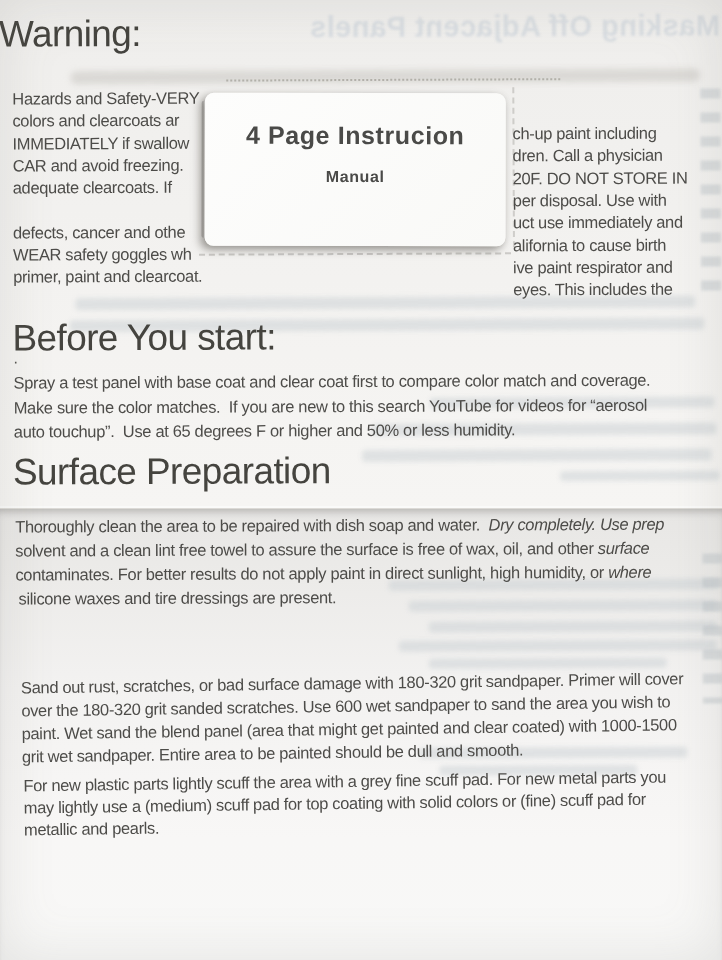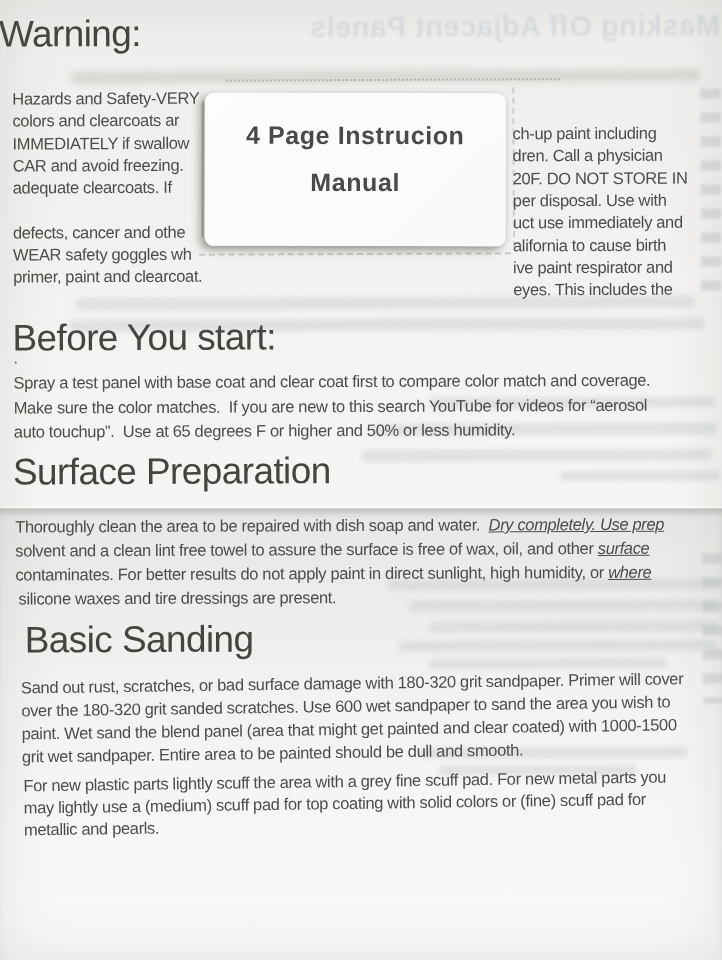--- a/index.html
+++ b/index.html
@@ -15,31 +15,31 @@
     background:linear-gradient(180deg,#e8e7e5 0px,#ecebe9 70px,#f3f2f1 180px,#f8f7f6 330px,#f8f8f7 100%);
     box-shadow:inset 0 7px 8px -5px rgba(90,88,84,0.40);
     border-top:1px solid #dcdad6;}
   .tilt{position:absolute;left:0;top:0;width:722px;height:960px;transform:rotate(-0.25deg);}
   .page::after{content:"";position:absolute;inset:0;box-shadow:inset 0 0 55px rgba(110,108,100,0.15);pointer-events:none;}
 
   .h{position:absolute;font-size:37px;font-weight:400;color:#45443f;letter-spacing:-0.6px;white-space:pre;}
   .bl{position:absolute;left:14px;width:706px;height:22px;font-size:16.5px;letter-spacing:-0.35px;
       color:#4d4c49;white-space:pre;}
   .rfrag{position:absolute;left:500px;top:0;white-space:pre;margin-top:37px;}
-  .it{font-style:italic;text-decoration:underline;}
+  .it{font-style:italic;}
   .stray{position:absolute;left:14px;top:348px;font-size:16px;color:#55544f;}
 
   .sticker{position:absolute;left:206px;top:93px;width:301px;height:153px;
     background:linear-gradient(135deg,#fdfdfc, #f9f9f7);border-radius:9px;
     transform:rotate(0.35deg);text-align:center;
     box-shadow:-5px 4px 9px rgba(95,92,86,0.50), 0 2px 6px rgba(120,118,112,0.28);}
   .sticker::before{content:"";position:absolute;left:-3px;top:8px;bottom:8px;width:4px;
     background:linear-gradient(90deg,rgba(60,58,54,0.32),rgba(60,58,54,0));border-radius:4px;}
   .st-line1{margin-top:28px;font-size:25px;font-weight:bold;color:#4a4a48;letter-spacing:0.6px;}
-  .st-line2{margin-top:18px;font-size:25px;font-weight:bold;color:#4a4a48;letter-spacing:0.6px;}
+  .st-line2{margin-top:18px;font-size:16px;font-weight:bold;color:#4a4a48;letter-spacing:0.6px;}
 
   .perf{position:absolute;}
   .perf-top{left:228px;top:79px;width:334px;border-top:2px dotted rgba(140,138,130,0.55);}
   .perf-right{left:514px;top:88px;height:160px;border-left:2px dashed rgba(150,148,142,0.38);}
   .perf-bottom{left:200px;top:253px;width:312px;border-top:2px dashed rgba(150,148,142,0.42);}
   .flap-shadow{position:absolute;left:72px;top:70px;width:630px;height:13px;
     background:rgba(160,158,150,0.28);filter:blur(3px);border-radius:8px;}
 
   .bleed{position:absolute;background:rgba(201,207,212,0.5);filter:blur(2.5px);border-radius:4px;}
   .bleed-heading{position:absolute;left:290px;top:11px;width:432px;font-size:29px;font-weight:bold;
@@ -103,21 +103,20 @@
     <div class="bl" style="top:372px;">Spray a test panel with base coat and clear coat first to compare color match and coverage.</div>
     <div class="bl" style="top:397px;">Make sure the color matches.  If you are new to this search YouTube for videos for “aerosol</div>
     <div class="bl" style="top:421px;">auto touchup”.  Use at 65 degrees F or higher and 50% or less humidity.</div>
 
     <div class="h" style="left:13px;top:450px;">Surface Preparation</div>
     <div class="bl" style="left:15px;top:516px;"><span>Thoroughly clean the area to be repaired with dish soap and water.  </span><span class="it">Dry completely. Use prep</span></div>
     <div class="bl" style="left:15px;top:540px;"><span>solvent and a clean lint free towel to assure the surface is free of wax, oil, and other </span><span class="it">surface</span></div>
     <div class="bl" style="left:15px;top:564px;"><span>contaminates. For better results do not apply paint in direct sunlight, high humidity, or </span><span class="it">where</span></div>
     <div class="bl" style="left:18px;top:588px;"><span>silicone waxes and tire dressings are present.</span><span class="it"></span></div>
 
-    <div class="h" style="left:24px;top:618px;">Basic Sanding</div>
     <div class="rot1" style="left:20px;top:677px;width:702px;height:95px;">
       <div class="sl" style="top:0px;">Sand out rust, scratches, or bad surface damage with 180-320 grit sandpaper. Primer will cover</div>
       <div class="sl" style="top:23px;">over the 180-320 grit sanded scratches. Use 600 wet sandpaper to sand the area you wish to</div>
       <div class="sl" style="top:46px;">paint. Wet sand the blend panel (area that might get painted and clear coated) with 1000-1500</div>
       <div class="sl" style="top:69px;">grit wet sandpaper. Entire area to be painted should be dull and smooth.</div>
     </div>
     <div class="rot1" style="left:22px;top:775px;width:700px;height:70px;">
       <div class="sl" style="top:0px;">For new plastic parts lightly scuff the area with a grey fine scuff pad. For new metal parts you</div>
       <div class="sl" style="top:22px;">may lightly use a (medium) scuff pad for top coating with solid colors or (fine) scuff pad for</div>
       <div class="sl" style="top:44px;">metallic and pearls.</div>

